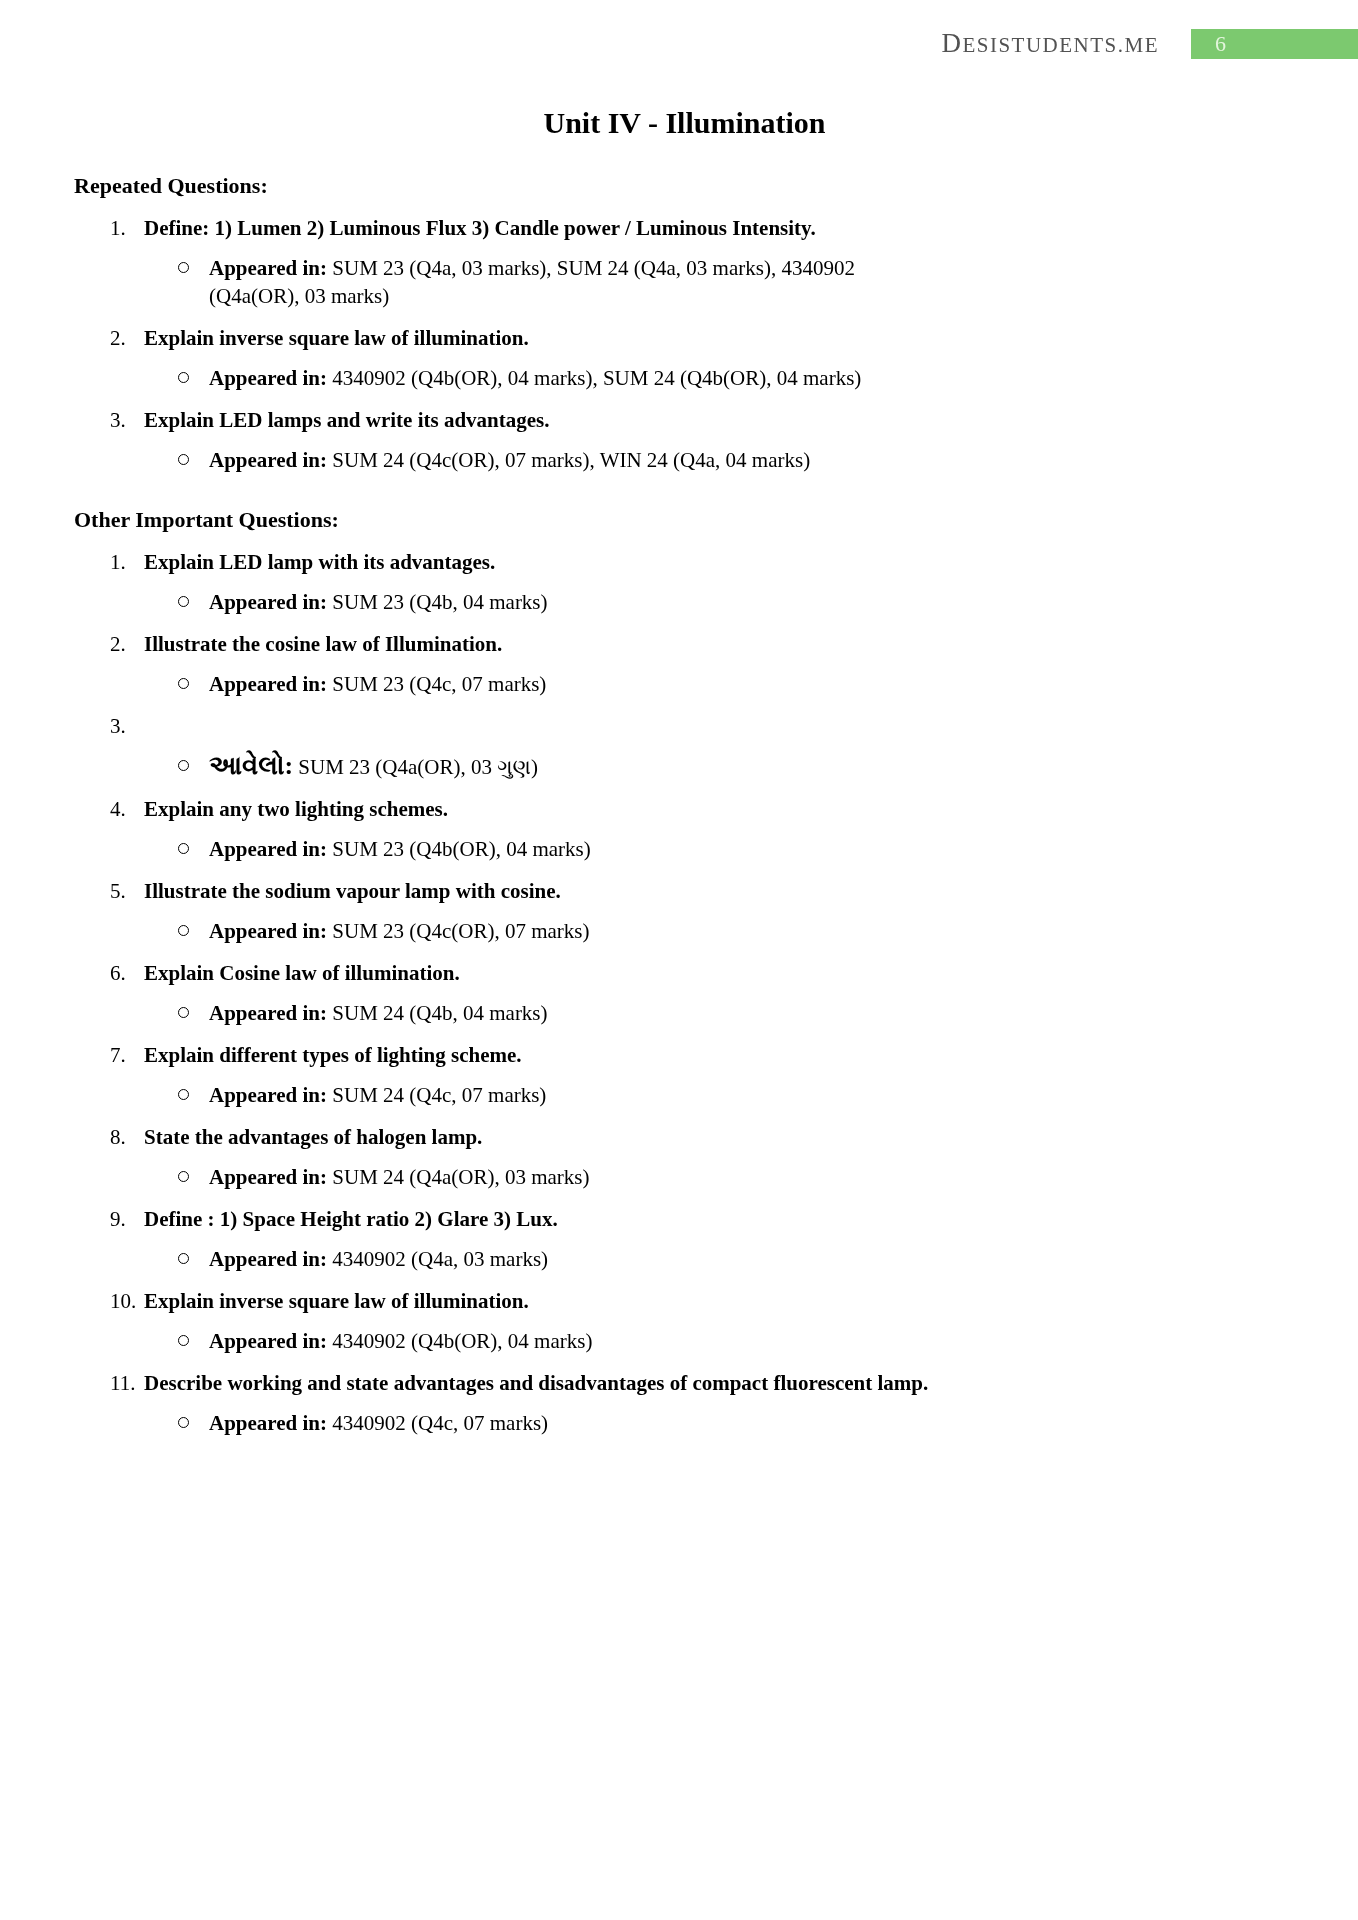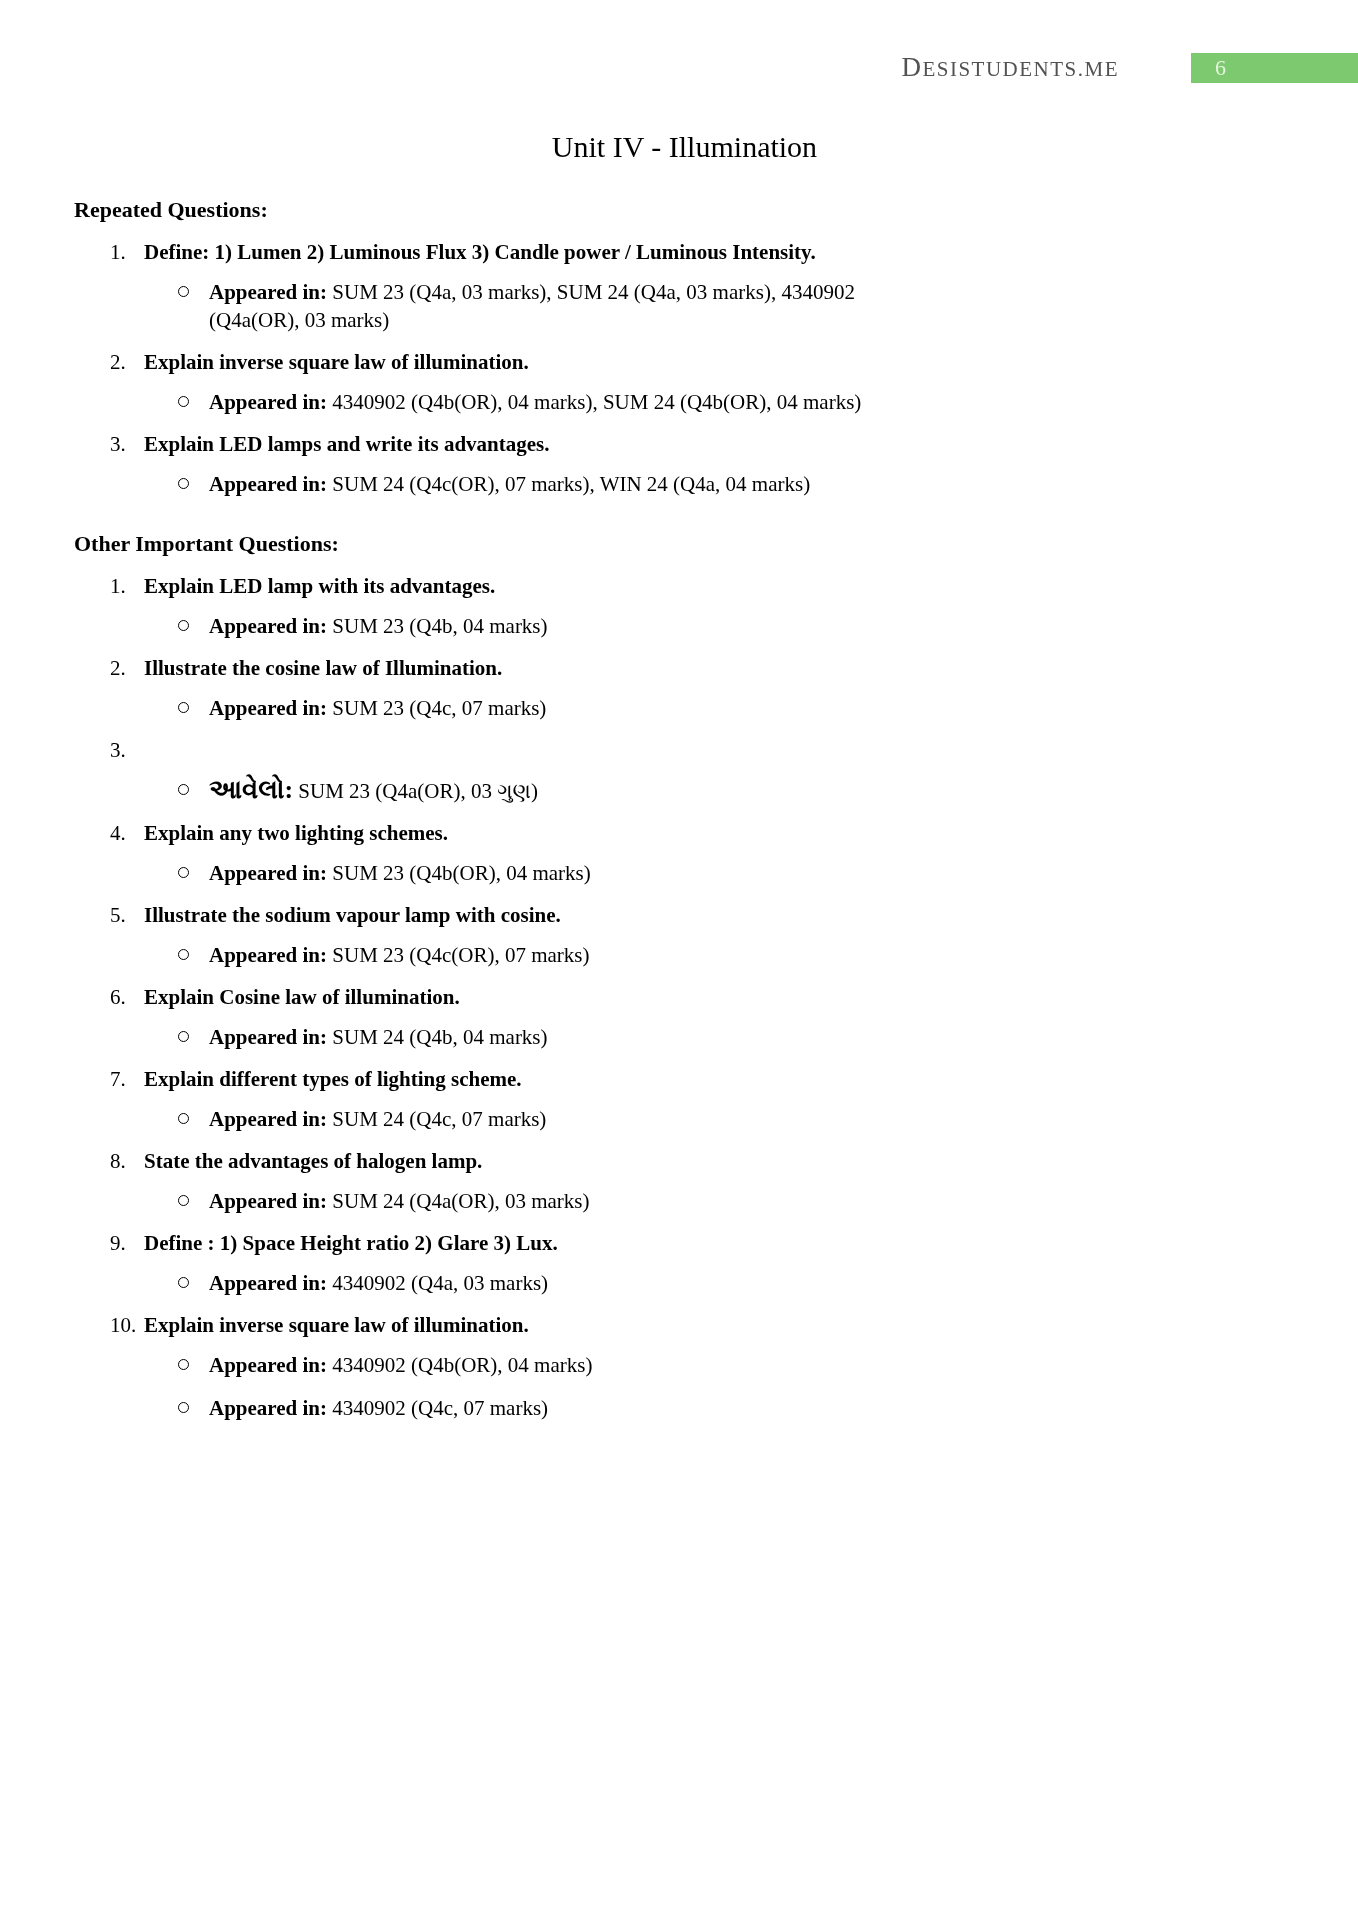--- a/index.html
+++ b/index.html
@@ -11,22 +11,21 @@
     color: #000000;
     overflow: hidden;
   }
   .page { position: relative; width: 100%; height: 100%; }
 
   
   .hdr {
     display: flex;
     align-items: center;
     justify-content: flex-end;
-    padding-top: 52px;
-    gap: 40px;
+    padding-top: 28px;
   }
   .site {
     font-size: 21px;
     letter-spacing: 1.5px;
     color: #525252;
     margin-right: 32px;
     line-height: 30px;
   }
   .site::first-letter { font-size: 27px; }
   .badge {
@@ -36,21 +35,21 @@
     color: #e3f5dc;
     font-size: 22px;
     line-height: 30px;
     padding-left: 24px;
   }
 
   
   .title {
     text-align: center;
     font-size: 30px;
-    font-weight: normal;
+    font-weight: bold;
     margin: 46px 0 0 11px;
   }
 
   
   #sections { margin: 0 120px 0 74px; }
   .section-heading {
     font-size: 22px;
     font-weight: bold;
     margin: 32px 0 0 0;
     line-height: 28px;
@@ -248,20 +247,24 @@
       <span class="num">10.</span>
       <span class="qtext">Explain inverse square law of illumination.</span>
     </div>
     <div class="appearance">
       <span class="bullet"></span>
       <span class="appearance-text"><b class="alabel">Appeared in:</b> <span class="avalue">4340902 (Q4b(OR), 04 marks)</span></span>
     </div>
   </li>
 
   <li class="question">
+    <div class="qline">
+      <span class="num">11.</span>
+      <span class="qtext">Describe working and state advantages and disadvantages of compact fluorescent lamp.</span>
+    </div>
     <div class="appearance">
       <span class="bullet"></span>
       <span class="appearance-text"><b class="alabel">Appeared in:</b> <span class="avalue">4340902 (Q4c, 07 marks)</span></span>
     </div>
   </li>
 </ol>
   </section>
 </div>
 
 </div>

